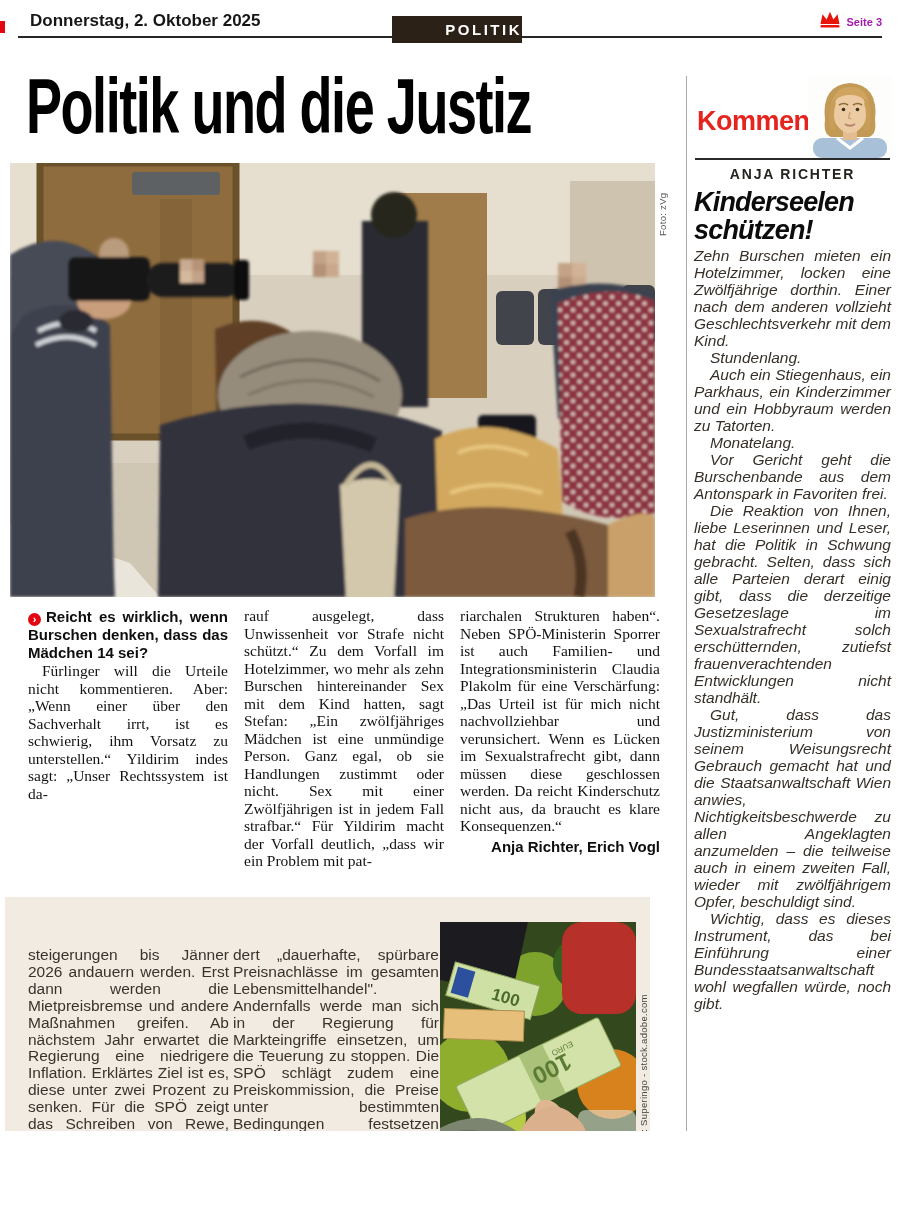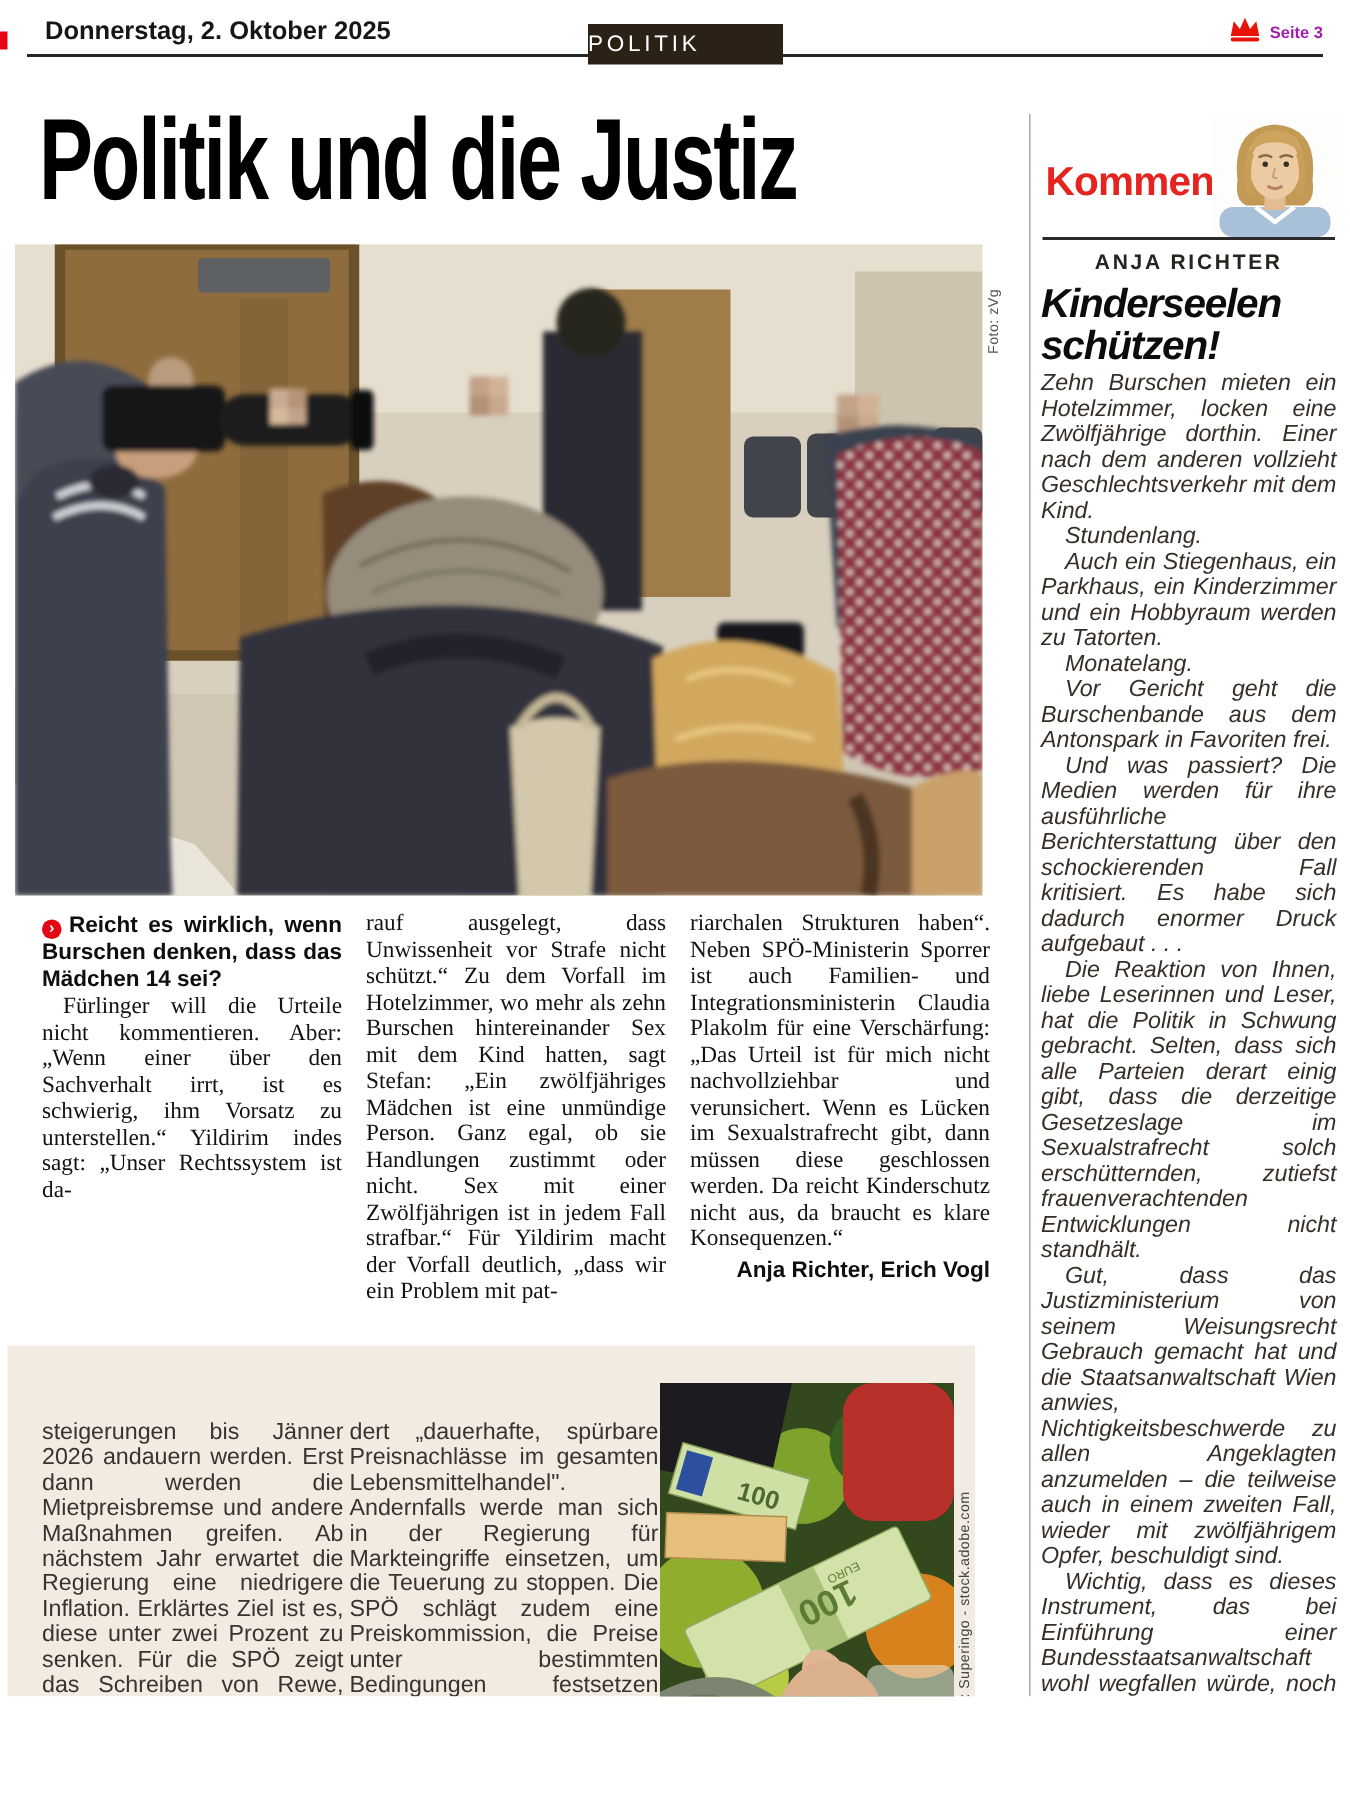--- a/index.html
+++ b/index.html
@@ -4,21 +4,21 @@
 <style>
   html,body{margin:0;padding:0;background:#fff;}
   .page{position:relative;width:900px;height:1131px;background:#ffffff;overflow:hidden;
         font-family:"Liberation Sans",sans-serif;color:#111;}
 
   
   .redmark{position:absolute;left:0;top:21px;width:5px;height:12px;background:#e30613;}
   .hline{position:absolute;left:18px;top:36px;width:864px;height:2px;background:#262626;}
   .date{position:absolute;left:30px;top:11px;font-size:17px;font-weight:bold;color:#161616;}
   .polbox{position:absolute;left:392px;top:16px;width:130px;height:27px;background:#2b2117;
-          color:#fff;text-align:left;line-height:27px;font-weight:normal;font-size:15px;letter-spacing:2.5px;}
+          color:#fff;text-align:right;line-height:27px;font-weight:bold;font-size:15px;letter-spacing:2.5px;}
   .pageno{position:absolute;right:18px;top:11px;display:flex;align-items:flex-end;gap:6px;
           font-size:11px;font-weight:bold;color:#a21caf;}
 
   
   .headline{position:absolute;left:26px;top:62px;font-size:74px;line-height:86px;font-weight:bold;
             letter-spacing:-2px;color:#000;white-space:nowrap;transform:scaleX(.73) scaleY(1.04);
             transform-origin:0 0;}
 
   
   .mainphoto{position:absolute;left:10px;top:163px;width:645px;height:434px;}
@@ -237,20 +237,19 @@
   </svg>
   <div class="kom-rule"></div>
   <div class="kom-author">ANJA RICHTER</div>
   <div class="kom-title">Kinderseelen schützen!</div>
   <div class="kom-body">
     <p>Zehn Burschen mieten ein Hotelzimmer, locken eine Zwölfjährige dorthin. Einer nach dem anderen vollzieht Geschlechtsverkehr mit dem Kind.</p>
     <p>Stundenlang.</p>
     <p>Auch ein Stiegenhaus, ein Parkhaus, ein Kinderzimmer und ein Hobbyraum werden zu Tatorten.</p>
     <p>Monatelang.</p>
     <p>Vor Gericht geht die Burschenbande aus dem Antonspark in Favoriten frei.</p>
-    <p>Und was passiert? Die Medien werden für ihre ausführliche Berichterstattung über den schockierenden Fall kritisiert. Es habe sich dadurch enormer Druck aufgebaut . . .</p>
     <p>Die Reaktion von Ihnen, liebe Leserinnen und Leser, hat die Politik in Schwung gebracht. Selten, dass sich alle Parteien derart einig gibt, dass die derzeitige Gesetzeslage im Sexualstrafrecht solch erschütternden, zutiefst frauenverachtenden Entwicklungen nicht standhält.</p>
     <p>Gut, dass das Justizministerium von seinem Weisungsrecht Gebrauch gemacht hat und die Staatsanwaltschaft Wien anwies, Nichtigkeitsbeschwerde zu allen Angeklagten anzumelden – die teilweise auch in einem zweiten Fall, wieder mit zwölfjährigem Opfer, beschuldigt sind.</p>
     <p>Wichtig, dass es dieses Instrument, das bei Einführung einer Bundesstaatsanwaltschaft wohl wegfallen würde, noch gibt.</p>
   </div>
   <div class="kom-endrule"></div>
 
 </div>
 
 </body></html>

